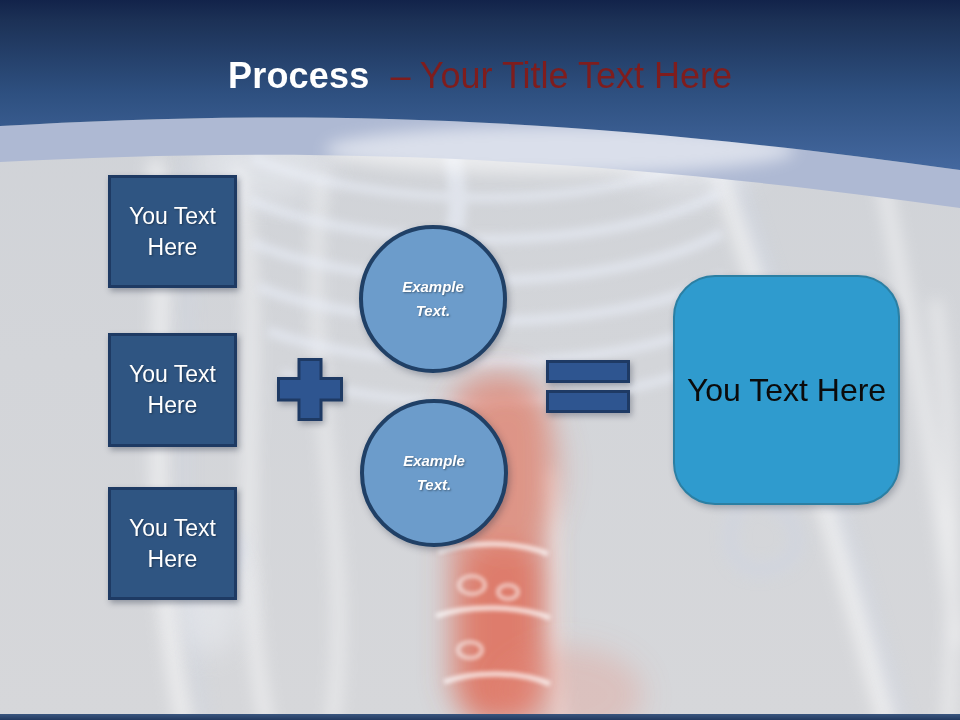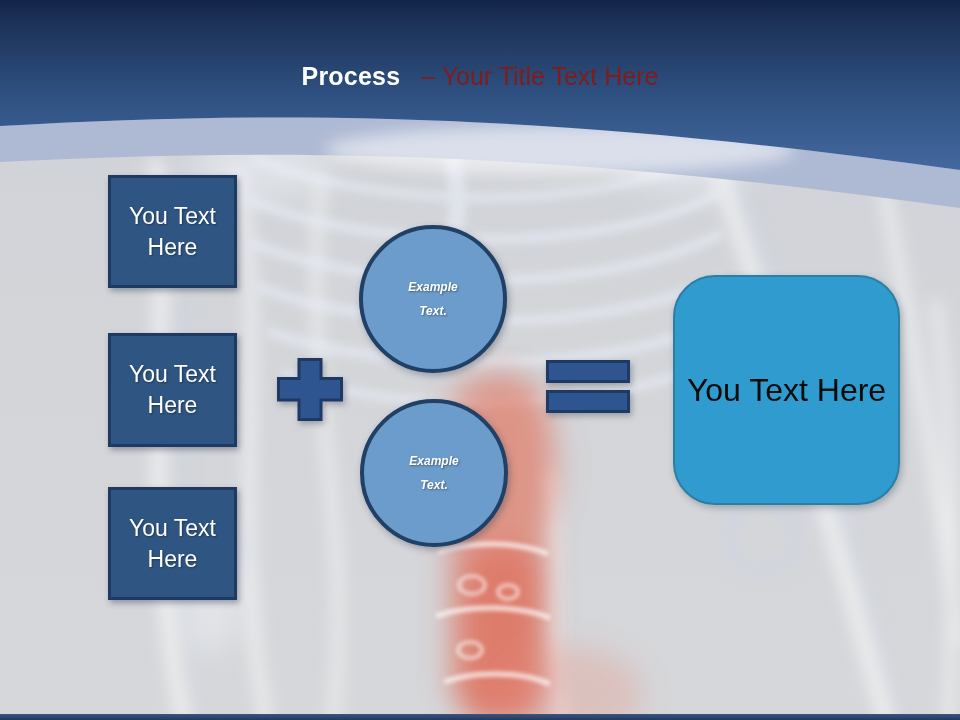--- a/index.html
+++ b/index.html
@@ -8,21 +8,21 @@
     position:relative;width:960px;height:720px;overflow:hidden;
     font-family:"Liberation Sans","DejaVu Sans",sans-serif;
     background:#d2d4d8;margin:0 auto;
   }
   #bg-svg{position:absolute;inset:0;display:block;}
 
   
   .header-title{
     position:absolute;left:0;top:56px;width:960px;height:40px;
     display:flex;justify-content:center;align-items:center;gap:21px;
-    color:#ffffff;font-size:25px;z-index:3;cursor:default;
+    color:#ffffff;font-size:36px;z-index:3;cursor:default;
   }
   .header-title .t-bold{font-weight:700;letter-spacing:.2px;}
   .header-title .t-reg{font-weight:400;color:#7f1d1d;}
 
   
   .input-box{
     position:absolute;left:108px;width:129px;height:113px;
     background:#2F5582;border:3px solid #1E3A63;
     box-shadow:2px 3px 6px rgba(40,50,70,.40);
     display:flex;align-items:center;justify-content:center;text-align:center;
@@ -37,21 +37,21 @@
   .op-shape{position:absolute;z-index:3;filter:drop-shadow(2px 3px 3px rgba(40,50,70,.35));}
   #plus-shape{left:277px;top:358px;width:66px;height:63px;}
   #equals-shape{left:546px;top:360px;width:84px;height:53px;}
 
   
   .example-circle{
     position:absolute;width:148px;height:148px;border-radius:50%;
     background:#6C9CCB;border:4px solid #204066;
     box-shadow:2px 3px 7px rgba(40,50,70,.35);
     display:flex;align-items:center;justify-content:center;text-align:center;
-    color:#ffffff;font-size:12px;font-weight:700;font-style:italic;line-height:24px;
+    color:#ffffff;font-size:15px;font-weight:700;font-style:italic;line-height:24px;
     z-index:3;
   }
   #example-circle-1{left:359px;top:225px;}
   #example-circle-2{left:360px;top:399px;}
   .example-circle span{width:80px;text-shadow:1px 1px 2px rgba(0,0,0,.40);}
 
   
   #result-box{
     position:absolute;left:673px;top:275px;width:227px;height:230px;
     background:#2F9BCE;border:2.5px solid #2B7FA3;border-radius:42px;

